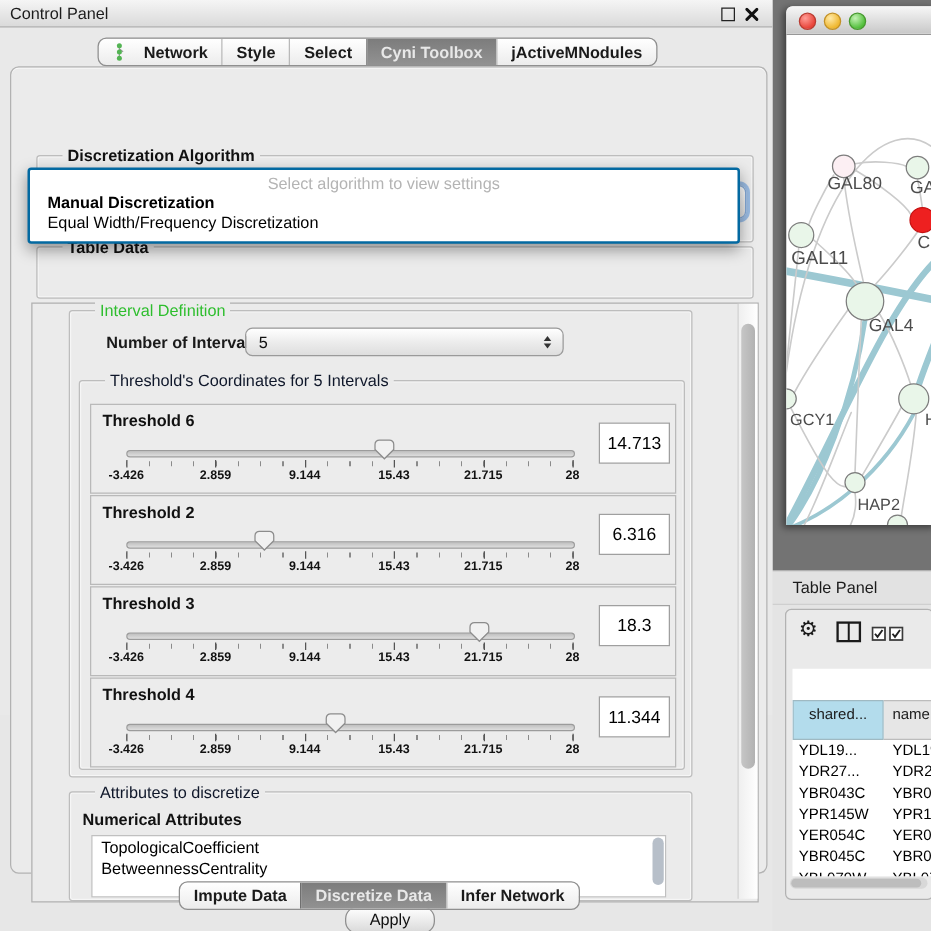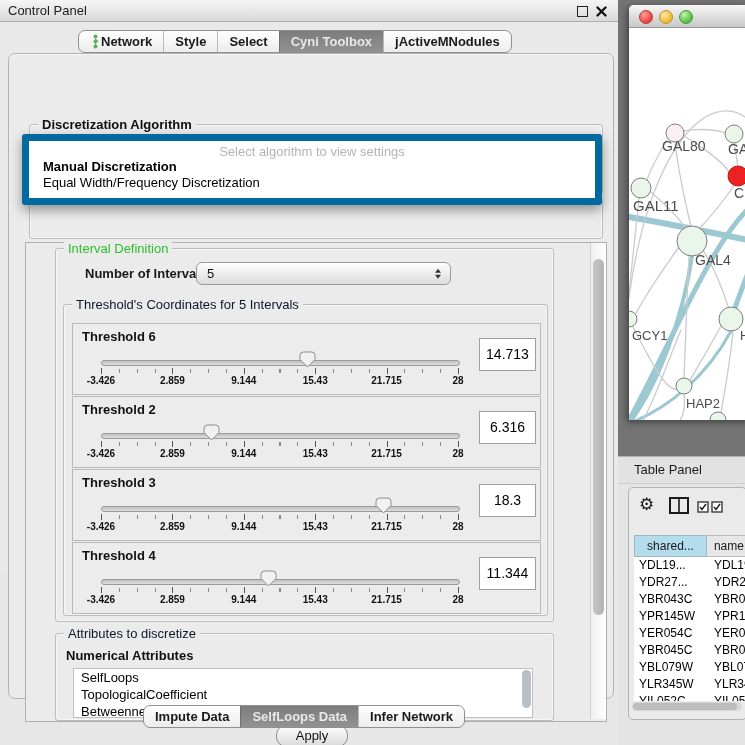--- a/index.html
+++ b/index.html
@@ -11,51 +11,51 @@
   
   #left-panel{left:0;top:0;width:618px;height:572px;background:#e9e9e9;}
   #cp-titlebar{left:0;top:0;width:618px;height:21px;
      background:linear-gradient(#f5f5f5,#dadada);border-bottom:1px solid #aeaeae;}
   #cp-title{left:8px;top:0;line-height:21px;color:#1c1c1c;}
   #float-ic{left:577px;top:6px;width:9px;height:9px;border:1.5px solid #222;background:transparent;}
   #close-ic{left:596px;top:5px;}
 
   .tabstrip{display:inline-flex;background:linear-gradient(#ffffff,#ececec);
      border:1px solid #8f8f8f;border-radius:7px;overflow:hidden;height:21px;}
-  .tab{display:flex;align-items:center;gap:0;padding:0 11px;font-weight:bold;color:#1a1a1a;
+  .tab{display:flex;align-items:center;gap:14px;padding:0 11px;font-weight:bold;color:#1a1a1a;
      line-height:21px;white-space:nowrap;cursor:default;}
   .tab + .tab{border-left:1px solid #b9b9b9;}
   .tab.sel{background:linear-gradient(#7c7c7c,#929292);color:#e8e8e8;border-left-color:#6f6f6f;}
   #top-tabs{left:78px;top:30px;}
   #bottom-tabs{left:143px;top:705px;}
 
   #main-panel{left:8px;top:53px;width:604px;height:644px;background:#ebebeb;
      border:1px solid #b2b2b2;border-radius:7px;box-shadow:inset 0 1px 0 #f8f8f8;}
 
   .group{position:absolute;border:1px solid #bdbdbd;border-radius:3px;
      box-shadow:inset 0 0 0 1px rgba(255,255,255,.55);}
-  .group-title{position:absolute;top:-8px;left:8px;background:#ebebeb;padding:0 4px;white-space:nowrap;}
+  .group-title{position:absolute;top:-8px;left:20px;background:#ebebeb;padding:0 4px;white-space:nowrap;}
   .t-bold{font-weight:bold;color:#111;}
   .t-green{color:#2ebe2e;}
   .t-blue{color:#0f172a;}
 
   .combo{position:absolute;background:linear-gradient(#ffffff,#ebebeb 55%,#dedede);
      border:1px solid #9a9a9a;border-radius:6px;line-height:21px;padding-left:10px;color:#111;}
   .spinner{position:absolute;right:9px;top:50%;transform:translateY(-50%);
      display:flex;flex-direction:column;align-items:center;}
   .spin{width:0;height:0;border-left:3.5px solid transparent;border-right:3.5px solid transparent;}
   .spin.up{border-bottom:4.5px solid #333;margin-bottom:2.5px;}
   .spin.down{border-top:4.5px solid #333;}
 
   
   #algo-combo{left:26px;top:94px;width:550px;height:25px;
      border:1px solid #84a9d6;box-shadow:0 0 0 3px rgba(100,155,220,.6);z-index:1;}
 
   #algo-popup{left:13px;top:80px;width:566px;height:57px;background:#ffffff;
-     border:7px solid #0369a1;border-radius:3px;z-index:10;
+     border:2px solid #0369a1;border-radius:3px;z-index:10;
      box-shadow:0 5px 12px rgba(0,0,0,.38);}
   #popup-header{margin-top:3px;text-align:center;color:#b4b4b4;}
   .popup-item{padding-left:14px;line-height:16px;color:#000;}
   .popup-item.sel{font-weight:bold;}
 
   #tabledata-group{left:20px;top:143px;width:572px;height:40px;}
   #tabledata-combo{left:26px;top:151px;width:550px;height:21px;border-radius:5px;}
 
   #scrollpane{left:16px;top:188px;width:580px;height:478px;background:#ebebeb;
      border:1px solid #b0b0b0;}
@@ -112,21 +112,21 @@
      border-top:1px solid #b0b0b0;border-bottom:1px solid #cfcfcf;}
   #tp-title{left:16px;top:0;line-height:26px;color:#1c1c1c;}
   #tp-container{left:10px;top:487px;width:117px;height:231px;background:#eaeaea;
      border:1px solid #b2b2b2;border-radius:5px;}
   #gear-ic{position:absolute;left:10px;top:6px;font-size:17px;color:#1a1a1a;font-family:"DejaVu Sans",sans-serif;}
   #cols-ic{position:absolute;left:40px;top:9px;}
   #cb1-ic{position:absolute;left:68px;top:13px;}
   #cb2-ic{position:absolute;left:82px;top:13px;}
 
   #tp-table{position:absolute;left:5px;top:47px;width:112px;height:166px;background:#ffffff;overflow:hidden;}
-  #tp-thead{display:flex;height:22px;font-size:12px;}
+  #tp-thead{display:flex;height:32px;font-size:12px;margin-top:25px;}
   .th{box-sizing:border-box;border:1px solid #9fb9c2;line-height:20px;overflow:hidden;white-space:nowrap;}
   .th.c1{width:75px;background:#b3dcec;text-align:center;}
   .th.c2{width:40px;background:#e6e6e6;border-color:#bcbcbc;border-left:none;padding-left:7px;}
   .tr{display:flex;height:17px;font-size:12px;line-height:17px;color:#000;}
   .td{overflow:hidden;white-space:nowrap;}
   .td.c1{width:75px;padding-left:5px;box-sizing:border-box;}
   .td.c2{width:40px;padding-left:7px;box-sizing:border-box;}
   #tp-hscroll{position:absolute;left:3px;top:214px;width:110px;height:9px;background:#d8d8d8;border-radius:5px;}
   #tp-hscroll-thumb{position:absolute;left:1px;top:1px;width:104px;height:7px;background:#bdbdbd;border-radius:4px;}
 </style>
@@ -296,41 +296,40 @@
                   <div class="thr-value">11.344</div>
                 </div>
               </div>
           </div>
         </div>
 
         <div class="group" id="attr-group">
           <span class="group-title t-blue">Attributes to discretize</span>
           <span id="attr-subtitle">Numerical Attributes</span>
           <div id="attr-list">
-            <div class="attr-item">SelfLoops</div>
               <div class="attr-item">TopologicalCoefficient</div>
               <div class="attr-item">BetweennessCentrality</div>
               <div id="attr-scroll"></div>
           </div>
         </div>
 
         <div id="vscroll">
           <div id="vscroll-thumb"></div>
         </div>
       </div>
 
       <div id="apply-btn" class="abs">Apply</div>
     </div>
 
     <div id="bottom-tabs" class="abs tabstrip">
         <div class="tab">
           <span>Impute Data</span>
         </div>
         <div class="tab sel">
-          <span>SelfLoops Data</span>
+          <span>Discretize Data</span>
         </div>
         <div class="tab">
           <span>Infer Network</span>
         </div>
       </div>
   </div>
 
   <div id="right-region" class="abs">
     <div id="net-bg" class="abs">
       <div id="mac-window" class="abs">

